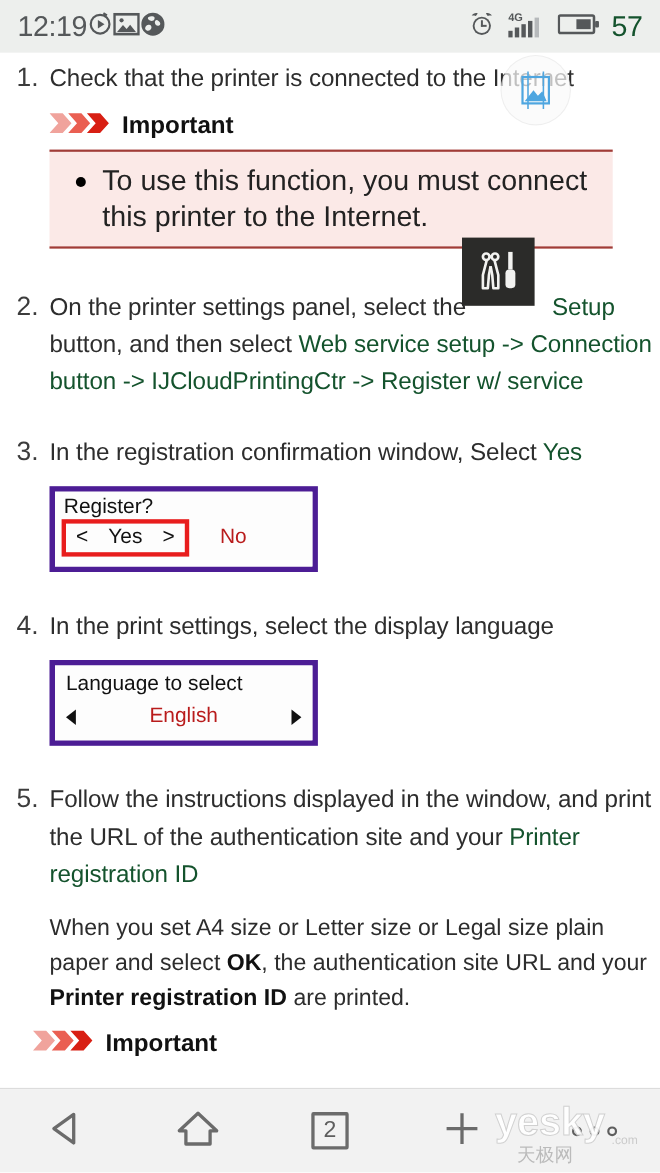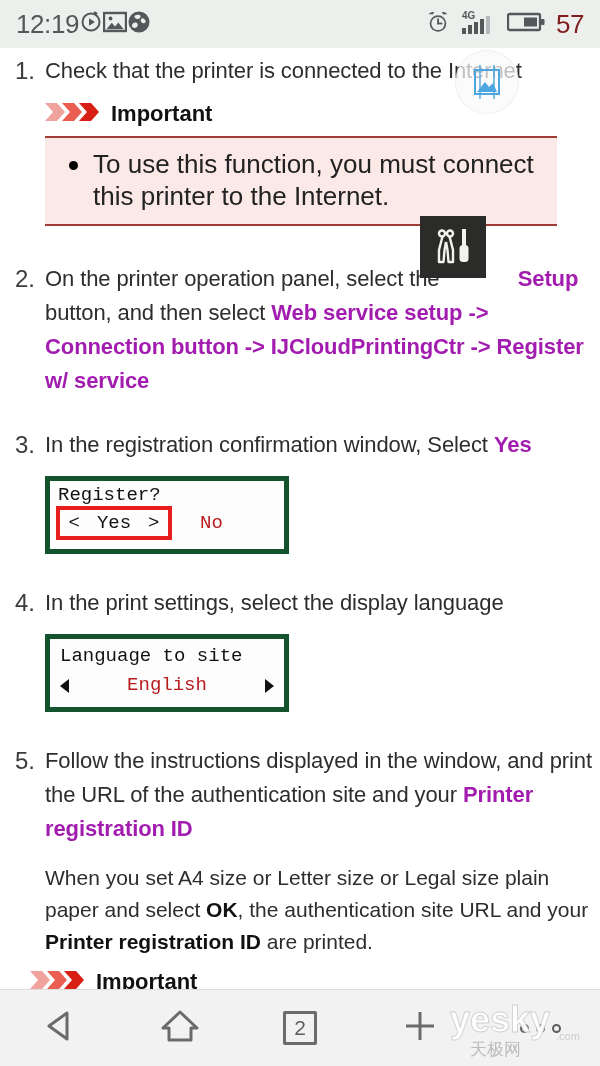--- a/index.html
+++ b/index.html
@@ -36,21 +36,21 @@
     font-family: "Liberation Sans", sans-serif;
   }
   .sb-right {
     margin-left: auto;
     display: flex;
     align-items: center;
     gap: 11px;
   }
   .sb-battnum {
     font-size: 26px;
-    color: #7f1d1d;
+    color: #14532d;
     letter-spacing: -0.4px;
   }
   .sb-icon { display: block; }
 
   
   .content {
     position: absolute;
     top: 48px;
     left: 0;
     width: 600px;
@@ -76,21 +76,21 @@
     margin-left: 10px;
     flex: 1;
     min-width: 0;
   }
   .step-text {
     font-size: 22px;
     color: #2d2d2d;
     line-height: 34px;
     letter-spacing: -0.1px;
   }
-  .step-text b { font-weight: bold; color: #a21caf; }
+  .step-text b { font-weight: normal; color: #14532d; }
 
   
   .imp-head {
     display: flex;
     align-items: center;
     gap: 8px;
   }
   .imp-head-label {
     font-size: 22px;
     font-weight: bold;
@@ -134,24 +134,24 @@
   .sub-note {
     font-size: 21px;
     line-height: 32px;
     color: #2d2d2d;
   }
   .sub-note b { font-weight: bold; color: #111; }
 
   
   .lcd {
     background: #ffffff;
-    border: 5px solid #14532d;
+    border: 5px solid #4c1d95;
     box-sizing: border-box;
     position: relative;
-    font-family: Liberation Mono, monospace;
+    font-family: Liberation Sans, sans-serif;
   }
   .lcd-inner {
     background: #fdfdfd;
     width: 100%;
     height: 100%;
     box-sizing: border-box;
     position: relative;
   }
   .lcd-line1 {
     position: absolute;
@@ -353,21 +353,21 @@
         <path d="M16.5 10.5 L20 24 L20 36 L15.5 36 L14.5 24 L13 16" fill="none" stroke="#f2f2f0" stroke-width="2.4" stroke-linejoin="round"></path>
 
         <rect x="29" y="3" width="4" height="16" fill="#f2f2f0"></rect>
         <rect x="26.5" y="19" width="9" height="17" rx="3.5" fill="#f2f2f0"></rect>
       </svg>
     </div>
 
     <div class="step-num">2.</div>
     <div class="step-body">
       <div class="step-text">
-        <span>On the printer operation panel, select the</span><span>&nbsp;&nbsp;&nbsp;&nbsp;&nbsp;&nbsp;&nbsp;&nbsp;&nbsp;&nbsp;&nbsp;&nbsp;&nbsp;</span><b>Setup</b><span> button, and then select </span><b>Web service setup</b><b> -&gt; </b><b>Connection button</b><b> -&gt; </b><b>IJCloudPrintingCtr</b><b> -&gt; </b><b>Register w/ service</b>
+        <span>On the printer settings panel, select the</span><span>&nbsp;&nbsp;&nbsp;&nbsp;&nbsp;&nbsp;&nbsp;&nbsp;&nbsp;&nbsp;&nbsp;&nbsp;&nbsp;</span><b>Setup</b><span> button, and then select </span><b>Web service setup</b><b> -&gt; </b><b>Connection button</b><b> -&gt; </b><b>IJCloudPrintingCtr</b><b> -&gt; </b><b>Register w/ service</b>
       </div>
     </div>
   </div>
 
   <div class="step" style="margin-top:30px;">
     <div class="step-num">3.</div>
     <div class="step-body">
       <div class="step-text">
         <span>In the registration confirmation window, Select </span><b>Yes</b>
       </div>
@@ -386,21 +386,21 @@
     </div>
   </div>
 
   <div class="step" style="margin-top:32px;">
     <div class="step-num">4.</div>
     <div class="step-body">
       <div class="step-text">In the print settings, select the display language</div>
 
       <div class="lcd" style="margin-top:14px; width:244px; height:78px;">
         <div class="lcd-inner">
-          <span class="lcd-line1" style="left:10px; top:6px;">Language to site</span>
+          <span class="lcd-line1" style="left:10px; top:6px;">Language to select</span>
           <span class="lcd-line2" style="left:0; top:35px; width:100%; text-align:center;">English</span>
           <span style="position:absolute; left:10px; top:40px; width:0; height:0; border-top:7px solid transparent; border-bottom:7px solid transparent; border-right:9px solid #111;"></span>
           <span style="position:absolute; right:10px; top:40px; width:0; height:0; border-top:7px solid transparent; border-bottom:7px solid transparent; border-left:9px solid #111;"></span>
         </div>
       </div>
     </div>
   </div>
 
   <div class="step" style="margin-top:32px;">
     <div class="step-num">5.</div>

